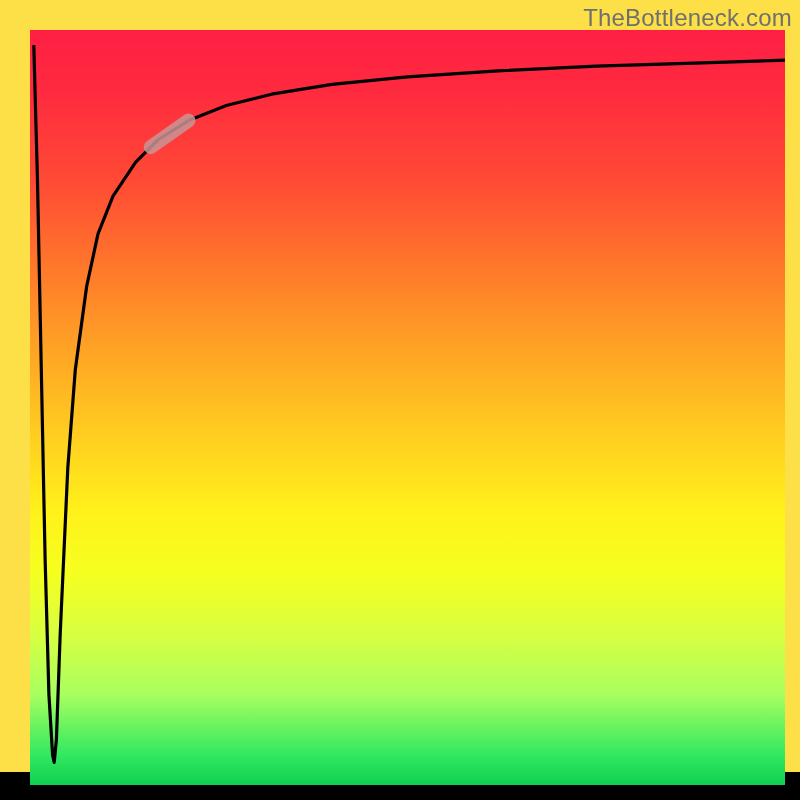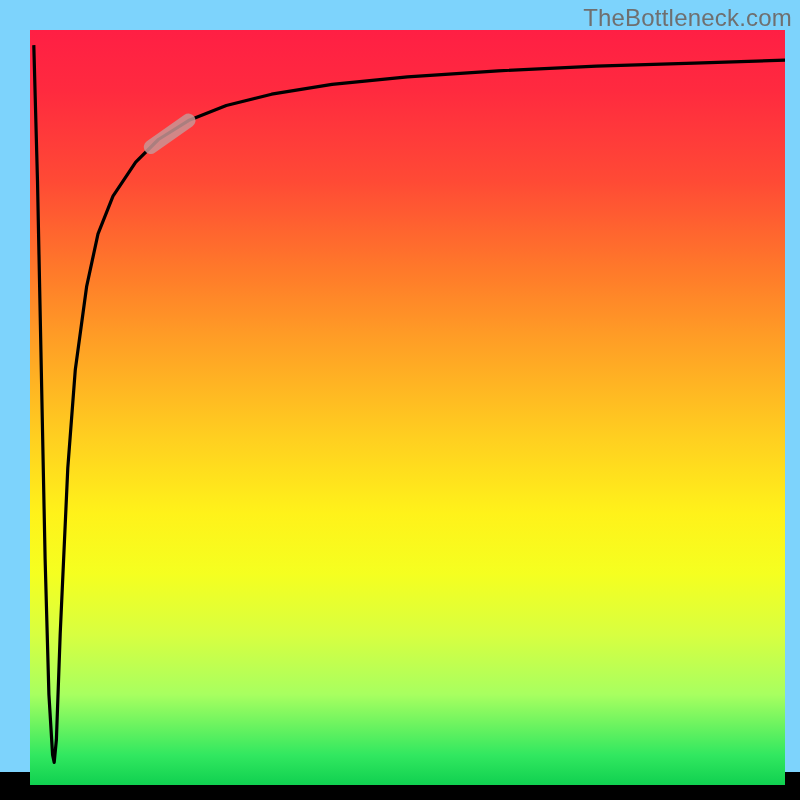--- a/index.html
+++ b/index.html
@@ -8,21 +8,21 @@
     width: 800px;
     height: 800px;
     background: #000;
     font-family: Arial, Helvetica, sans-serif;
     overflow: hidden;
   }
   .frame {
     position: relative;
     width: 800px;
     height: 772px;
-    background: #7dd3fc;
+    background: #fde047;
   }
   .plot-area {
     position: absolute;
     left: 30px;
     top: 30px;
     width: 755px;
     height: 755px;
     
     background: linear-gradient(to bottom,
       #ff1f44 0%,

